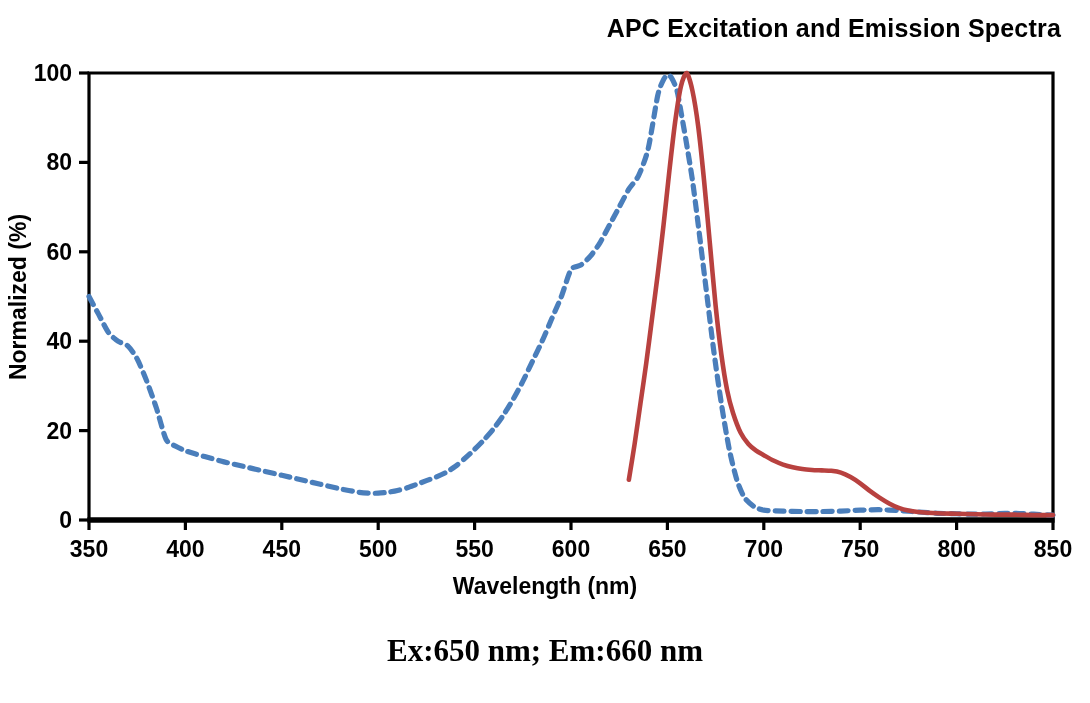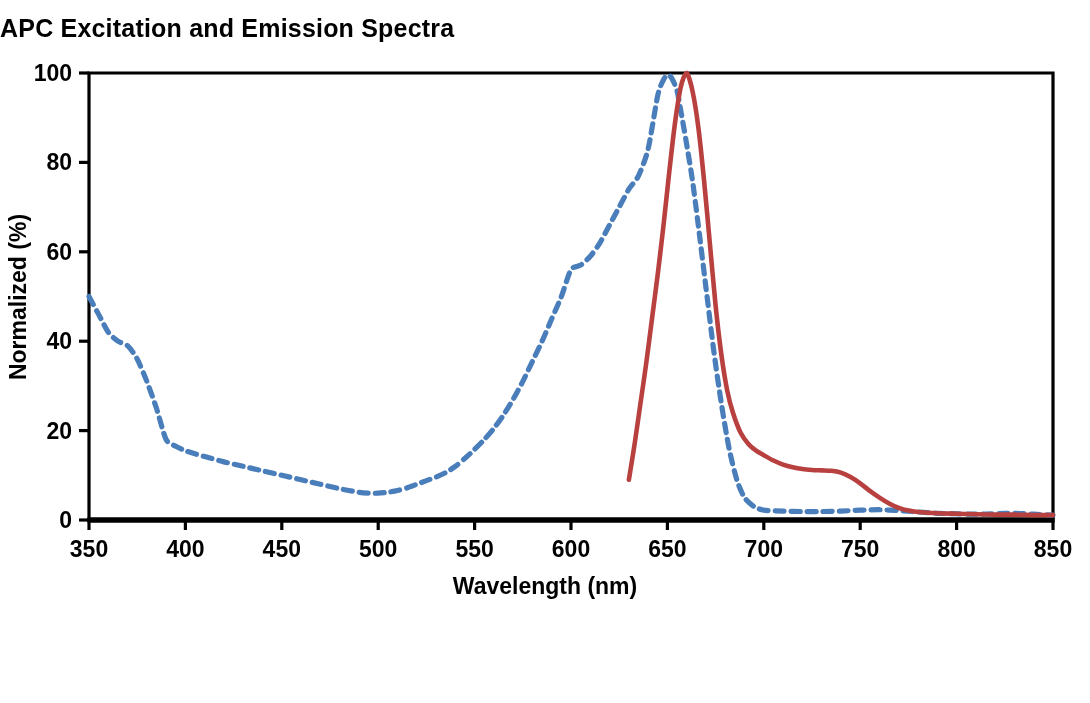--- a/index.html
+++ b/index.html
@@ -19,21 +19,21 @@
     position: absolute;
     left: 0; top: 0;
     width: 1090px;
     height: 703px;
   }
   .chart-title {
     position: absolute;
     left: 0;
     top: 14px;
     width: 1061px;
-    text-align: left;
+    text-align: right;
     font-family: "Liberation Sans", sans-serif;
     font-size: 25px;
     font-weight: bold;
     letter-spacing: 0.2px;
     color: #000000;
   }
   .chart-caption {
     position: absolute;
     left: 0;
     top: 633px;
@@ -115,14 +115,15 @@
         <text x="72" y="81" text-anchor="end" class="tick-label">100</text>
       </g>
     <g id="series-layer">
         <path d="M 89.00 296.50 C 90.20 298.74, 96.23 309.91, 98.64 314.38 C 101.05 318.85, 105.87 328.91, 108.28 332.26 C 110.69 335.61, 115.51 339.52, 117.92 341.20 C 120.33 342.88, 125.15 343.43, 127.56 345.67 C 129.97 347.90, 134.79 354.61, 137.20 359.08 C 139.61 363.55, 144.43 375.28, 146.84 381.43 C 149.25 387.58, 154.07 400.99, 156.48 408.25 C 158.89 415.51, 163.71 434.79, 166.12 439.54 C 168.53 444.29, 173.35 444.85, 175.76 446.25 C 178.17 447.64, 182.99 449.77, 185.40 450.72 C 187.81 451.66, 192.63 453.12, 195.04 453.84 C 197.45 454.57, 201.06 455.52, 204.68 456.53 C 208.30 457.53, 219.14 460.66, 223.96 461.89 C 228.78 463.12, 238.42 465.24, 243.24 466.36 C 248.06 467.48, 257.70 469.71, 262.52 470.83 C 267.34 471.95, 276.98 474.18, 281.80 475.30 C 286.62 476.42, 296.26 478.65, 301.08 479.77 C 305.90 480.89, 315.54 483.12, 320.36 484.24 C 325.18 485.36, 334.82 487.70, 339.64 488.71 C 344.46 489.72, 355.31 491.73, 358.92 492.29 C 362.54 492.84, 366.15 493.07, 368.56 493.18 C 370.97 493.29, 375.79 493.29, 378.20 493.18 C 380.61 493.07, 385.43 492.62, 387.84 492.29 C 390.25 491.95, 395.07 491.06, 397.48 490.50 C 399.89 489.94, 404.71 488.60, 407.12 487.82 C 409.53 487.03, 414.35 485.13, 416.76 484.24 C 419.17 483.35, 423.99 481.56, 426.40 480.66 C 428.81 479.77, 433.63 478.09, 436.04 477.09 C 438.45 476.08, 443.27 473.96, 445.68 472.62 C 448.09 471.28, 452.91 468.15, 455.32 466.36 C 457.73 464.57, 462.55 460.44, 464.96 458.31 C 467.37 456.19, 472.19 451.72, 474.60 449.37 C 477.01 447.03, 481.83 442.17, 484.24 439.54 C 486.65 436.91, 491.47 431.44, 493.88 428.37 C 496.29 425.29, 501.11 418.59, 503.52 414.96 C 505.93 411.32, 510.75 403.50, 513.16 399.31 C 515.57 395.12, 520.39 386.18, 522.80 381.43 C 525.21 376.68, 530.03 366.34, 532.44 361.31 C 534.85 356.29, 539.67 346.51, 542.08 341.20 C 544.49 335.89, 549.31 324.44, 551.72 318.85 C 554.13 313.26, 558.95 302.65, 561.36 296.50 C 563.77 290.35, 568.59 273.59, 571.00 269.68 C 573.41 265.77, 578.23 266.89, 580.64 265.21 C 583.05 263.53, 587.87 259.06, 590.28 256.27 C 592.69 253.48, 597.51 246.77, 599.92 242.86 C 602.33 238.95, 607.15 229.45, 609.56 224.98 C 611.97 220.51, 616.79 211.57, 619.20 207.10 C 621.61 202.63, 626.43 193.13, 628.84 189.22 C 631.25 185.31, 636.07 180.84, 638.48 175.81 C 640.89 170.78, 645.71 159.05, 648.12 148.99 C 650.53 138.93, 655.83 104.01, 657.76 95.35 C 659.69 86.69, 662.34 82.22, 663.54 79.70 C 664.75 77.19, 666.44 75.51, 667.40 75.24 C 668.36 74.96, 670.05 75.51, 671.26 77.47 C 672.46 79.43, 675.59 85.29, 677.04 90.88 C 678.49 96.47, 681.62 115.47, 682.82 122.17 C 684.03 128.88, 685.47 137.26, 686.68 144.52 C 687.88 151.78, 691.02 170.22, 692.46 180.28 C 693.91 190.34, 696.56 211.57, 698.25 224.98 C 699.94 238.39, 704.03 271.92, 705.96 287.56 C 707.89 303.20, 711.74 335.61, 713.67 350.14 C 715.60 364.67, 719.46 391.49, 721.38 403.78 C 723.31 416.07, 727.17 438.98, 729.10 448.48 C 731.02 457.98, 734.88 473.62, 736.81 479.77 C 738.74 485.92, 742.35 494.30, 744.52 497.65 C 746.69 501.00, 751.75 505.03, 754.16 506.59 C 756.57 508.15, 760.18 509.61, 763.80 510.17 C 767.41 510.72, 778.26 510.89, 783.08 511.06 C 787.90 511.23, 797.54 511.45, 802.36 511.51 C 807.18 511.56, 816.82 511.56, 821.64 511.51 C 826.46 511.45, 836.10 511.23, 840.92 511.06 C 845.74 510.89, 855.38 510.33, 860.20 510.17 C 865.02 510.00, 874.66 509.66, 879.48 509.72 C 884.30 509.77, 893.94 510.33, 898.76 510.61 C 903.58 510.89, 913.22 511.62, 918.04 511.95 C 922.86 512.29, 932.50 513.07, 937.32 513.29 C 942.14 513.52, 951.78 513.63, 956.60 513.74 C 961.42 513.85, 971.06 514.19, 975.88 514.19 C 980.70 514.19, 990.34 513.85, 995.16 513.74 C 999.98 513.63, 1009.62 513.24, 1014.44 513.29 C 1019.26 513.35, 1028.90 513.97, 1033.72 514.19 C 1038.54 514.41, 1050.59 514.97, 1053.00 515.08" fill="none" stroke="#4a7ebb" stroke-width="5.2" stroke-linecap="round" stroke-linejoin="round" stroke-dasharray="9 7"></path>
         <path d="M 628.84 479.77 C 629.56 475.30, 633.18 453.51, 634.62 444.01 C 636.07 434.51, 638.96 413.84, 640.41 403.78 C 641.85 393.72, 644.75 374.17, 646.19 363.55 C 647.64 352.93, 650.53 330.03, 651.98 318.85 C 653.42 307.68, 656.31 285.88, 657.76 274.15 C 659.21 262.42, 662.10 237.83, 663.54 224.98 C 664.99 212.13, 667.88 184.19, 669.33 171.34 C 670.77 158.49, 673.67 132.79, 675.11 122.17 C 676.56 111.55, 679.45 92.56, 680.90 86.41 C 682.34 80.26, 685.23 72.44, 686.68 73.00 C 688.13 73.56, 691.02 84.17, 692.46 90.88 C 693.91 97.58, 696.80 115.46, 698.25 126.64 C 699.69 137.81, 702.59 165.75, 704.03 180.28 C 705.48 194.81, 708.37 227.22, 709.82 242.86 C 711.26 258.50, 714.15 291.47, 715.60 305.44 C 717.05 319.41, 719.94 343.99, 721.38 354.61 C 722.83 365.23, 725.72 383.11, 727.17 390.37 C 728.61 397.63, 731.26 407.41, 732.95 412.72 C 734.64 418.03, 738.74 428.92, 740.66 432.83 C 742.59 436.75, 746.45 441.77, 748.38 444.01 C 750.30 446.25, 754.16 449.32, 756.09 450.72 C 758.02 452.11, 761.63 453.96, 763.80 455.19 C 765.97 456.41, 771.03 459.38, 773.44 460.55 C 775.85 461.72, 780.67 463.73, 783.08 464.57 C 785.49 465.41, 790.31 466.70, 792.72 467.25 C 795.13 467.81, 799.95 468.71, 802.36 469.04 C 804.77 469.38, 809.59 469.77, 812.00 469.94 C 814.41 470.10, 819.23 470.27, 821.64 470.38 C 824.05 470.49, 828.87 470.55, 831.28 470.83 C 833.69 471.11, 838.51 471.84, 840.92 472.62 C 843.33 473.40, 848.15 475.75, 850.56 477.09 C 852.97 478.43, 857.79 481.61, 860.20 483.35 C 862.61 485.08, 867.43 489.16, 869.84 490.94 C 872.25 492.73, 877.07 496.09, 879.48 497.65 C 881.89 499.21, 886.71 502.18, 889.12 503.46 C 891.53 504.75, 896.35 507.04, 898.76 507.93 C 901.17 508.82, 905.99 510.11, 908.40 510.61 C 910.81 511.12, 914.42 511.62, 918.04 511.95 C 921.65 512.29, 932.50 513.07, 937.32 513.29 C 942.14 513.52, 951.78 513.63, 956.60 513.74 C 961.42 513.85, 971.06 514.08, 975.88 514.19 C 980.70 514.30, 990.34 514.58, 995.16 514.64 C 999.98 514.69, 1009.62 514.58, 1014.44 514.64 C 1019.26 514.69, 1028.90 515.03, 1033.72 515.08 C 1038.54 515.14, 1050.59 515.08, 1053.00 515.08" fill="none" stroke="#b8413f" stroke-width="4.6" stroke-linecap="round" stroke-linejoin="round"></path>
       </g>
     <text id="x-axis-title" class="axis-title" x="545" y="594" text-anchor="middle">Wavelength (nm)</text>
     <text id="y-axis-title" class="axis-title" x="26" y="297" text-anchor="middle" transform="rotate(-90 26 297)">Normalized (%)</text>
   </svg>
 
+  <div class="chart-caption">Ex:650 nm; Em:660 nm</div>
 
 </div>
 
 </body></html>

